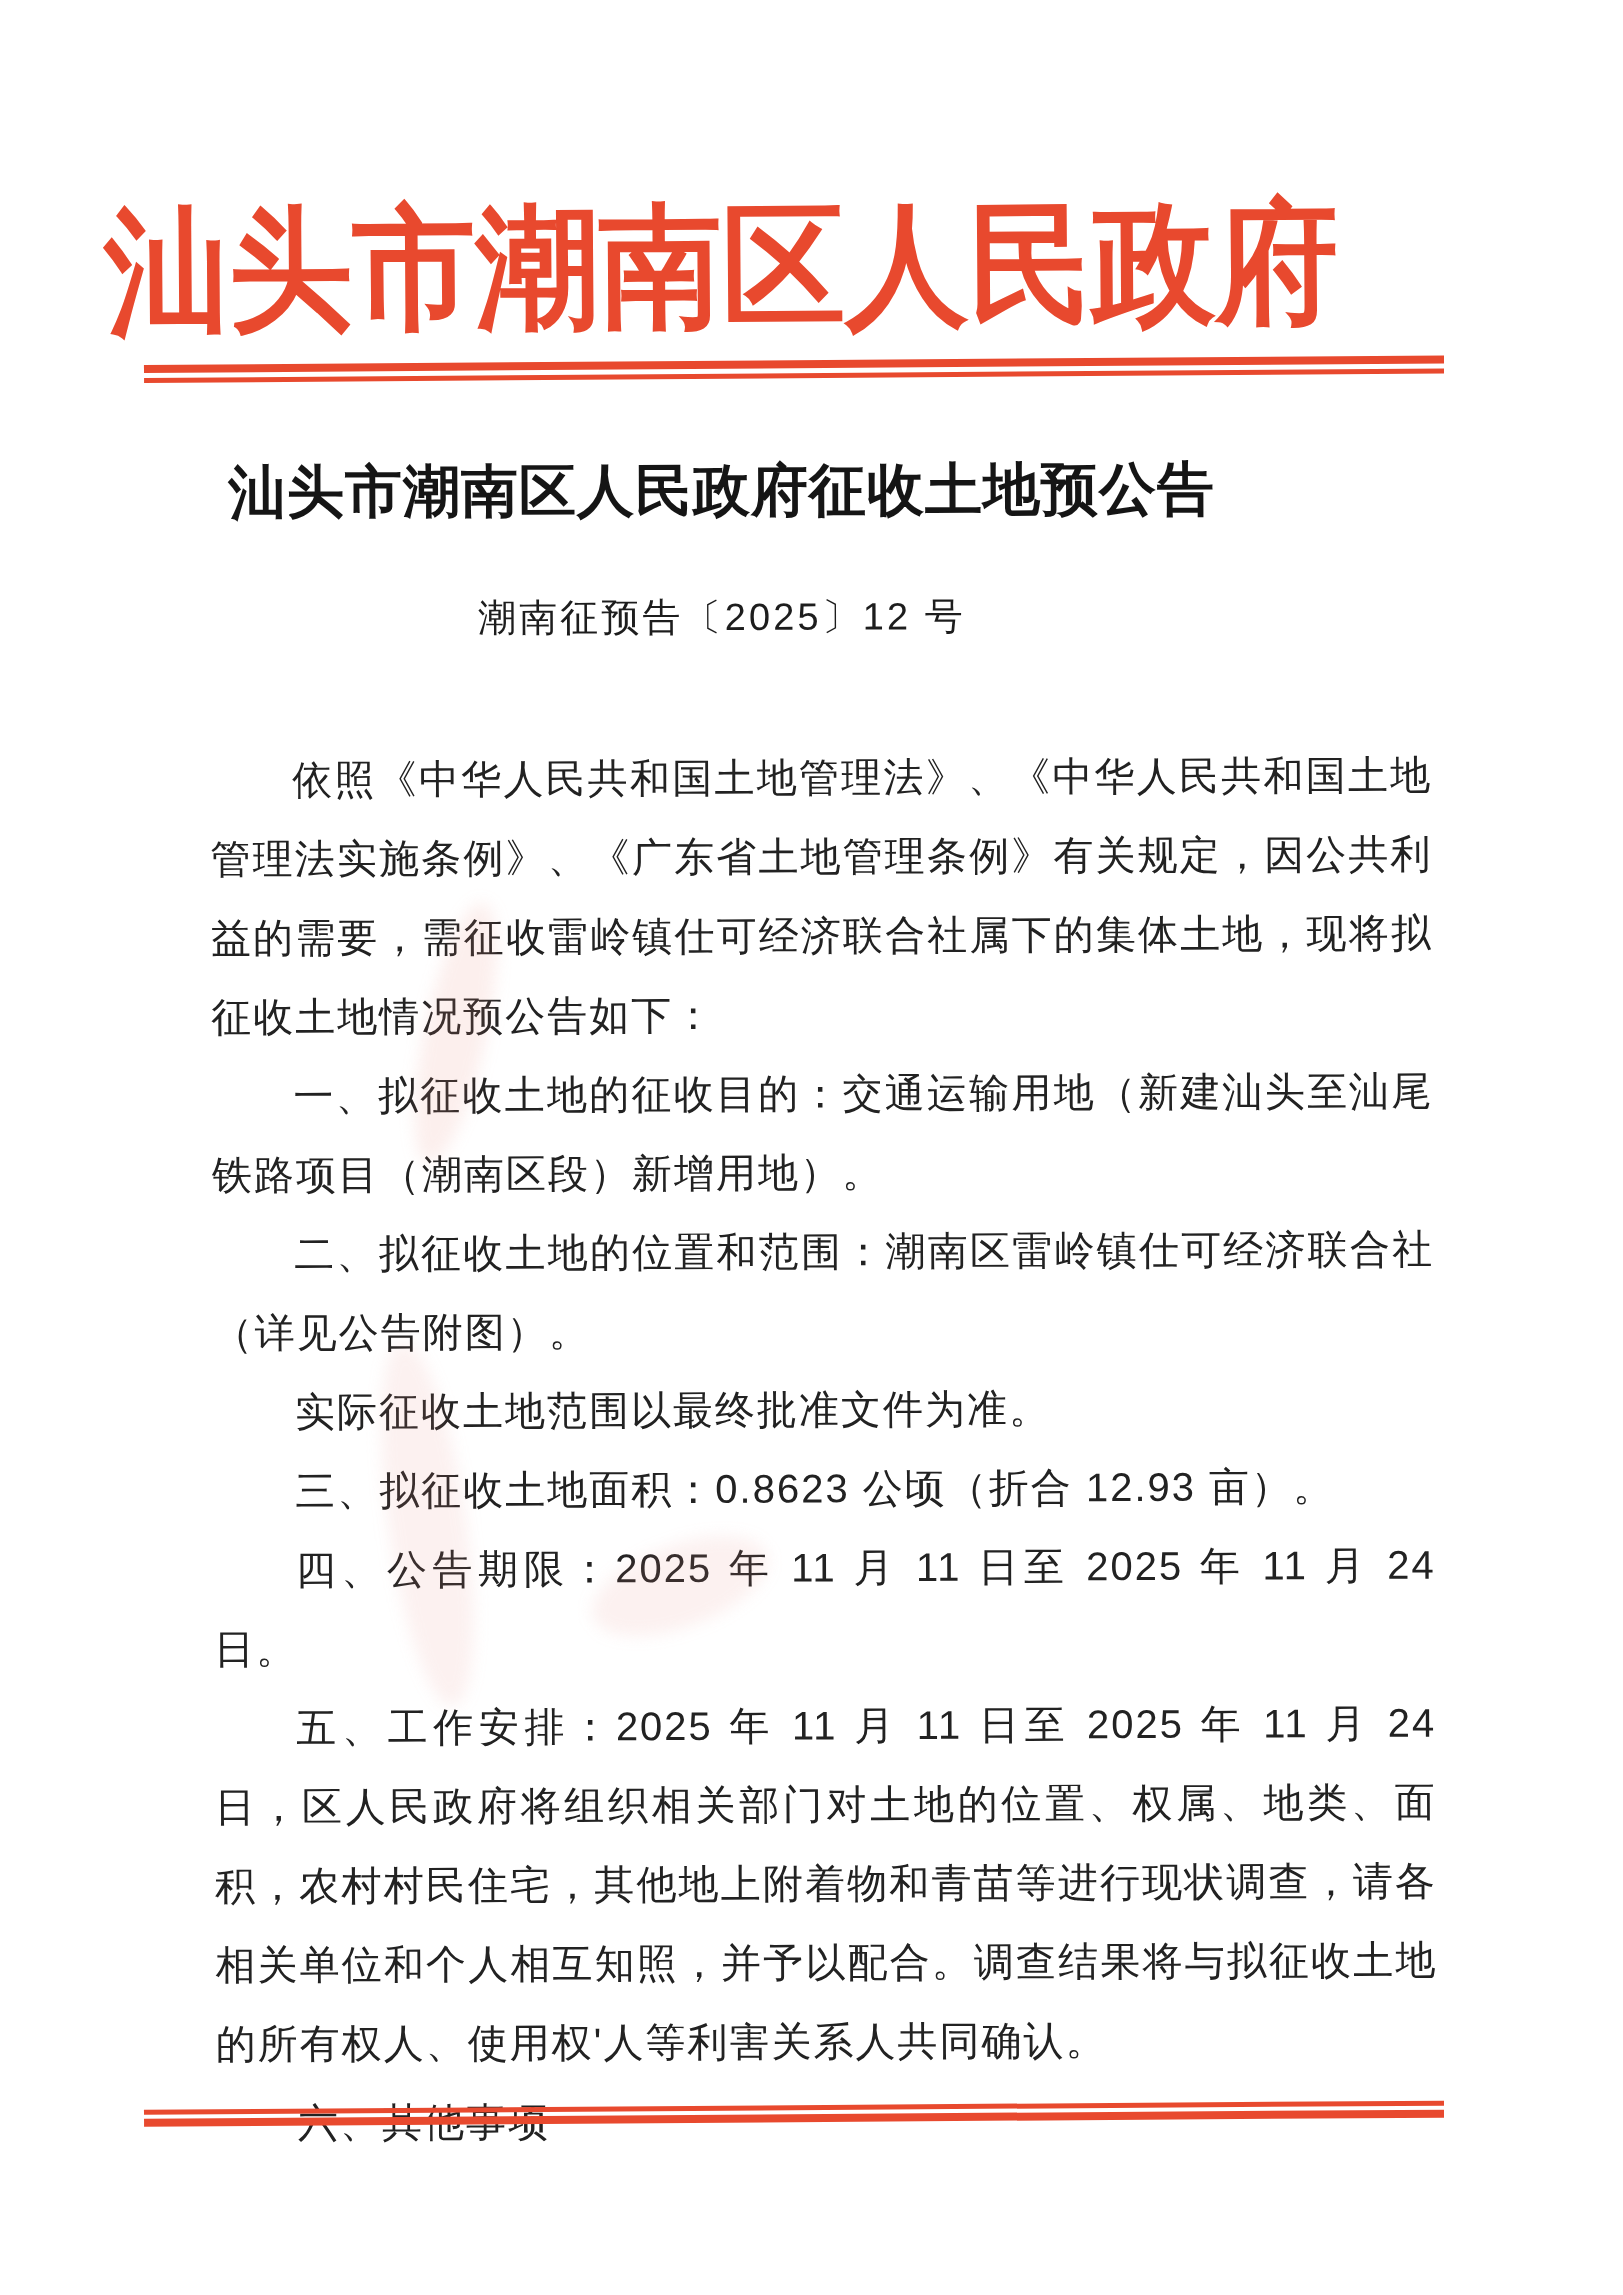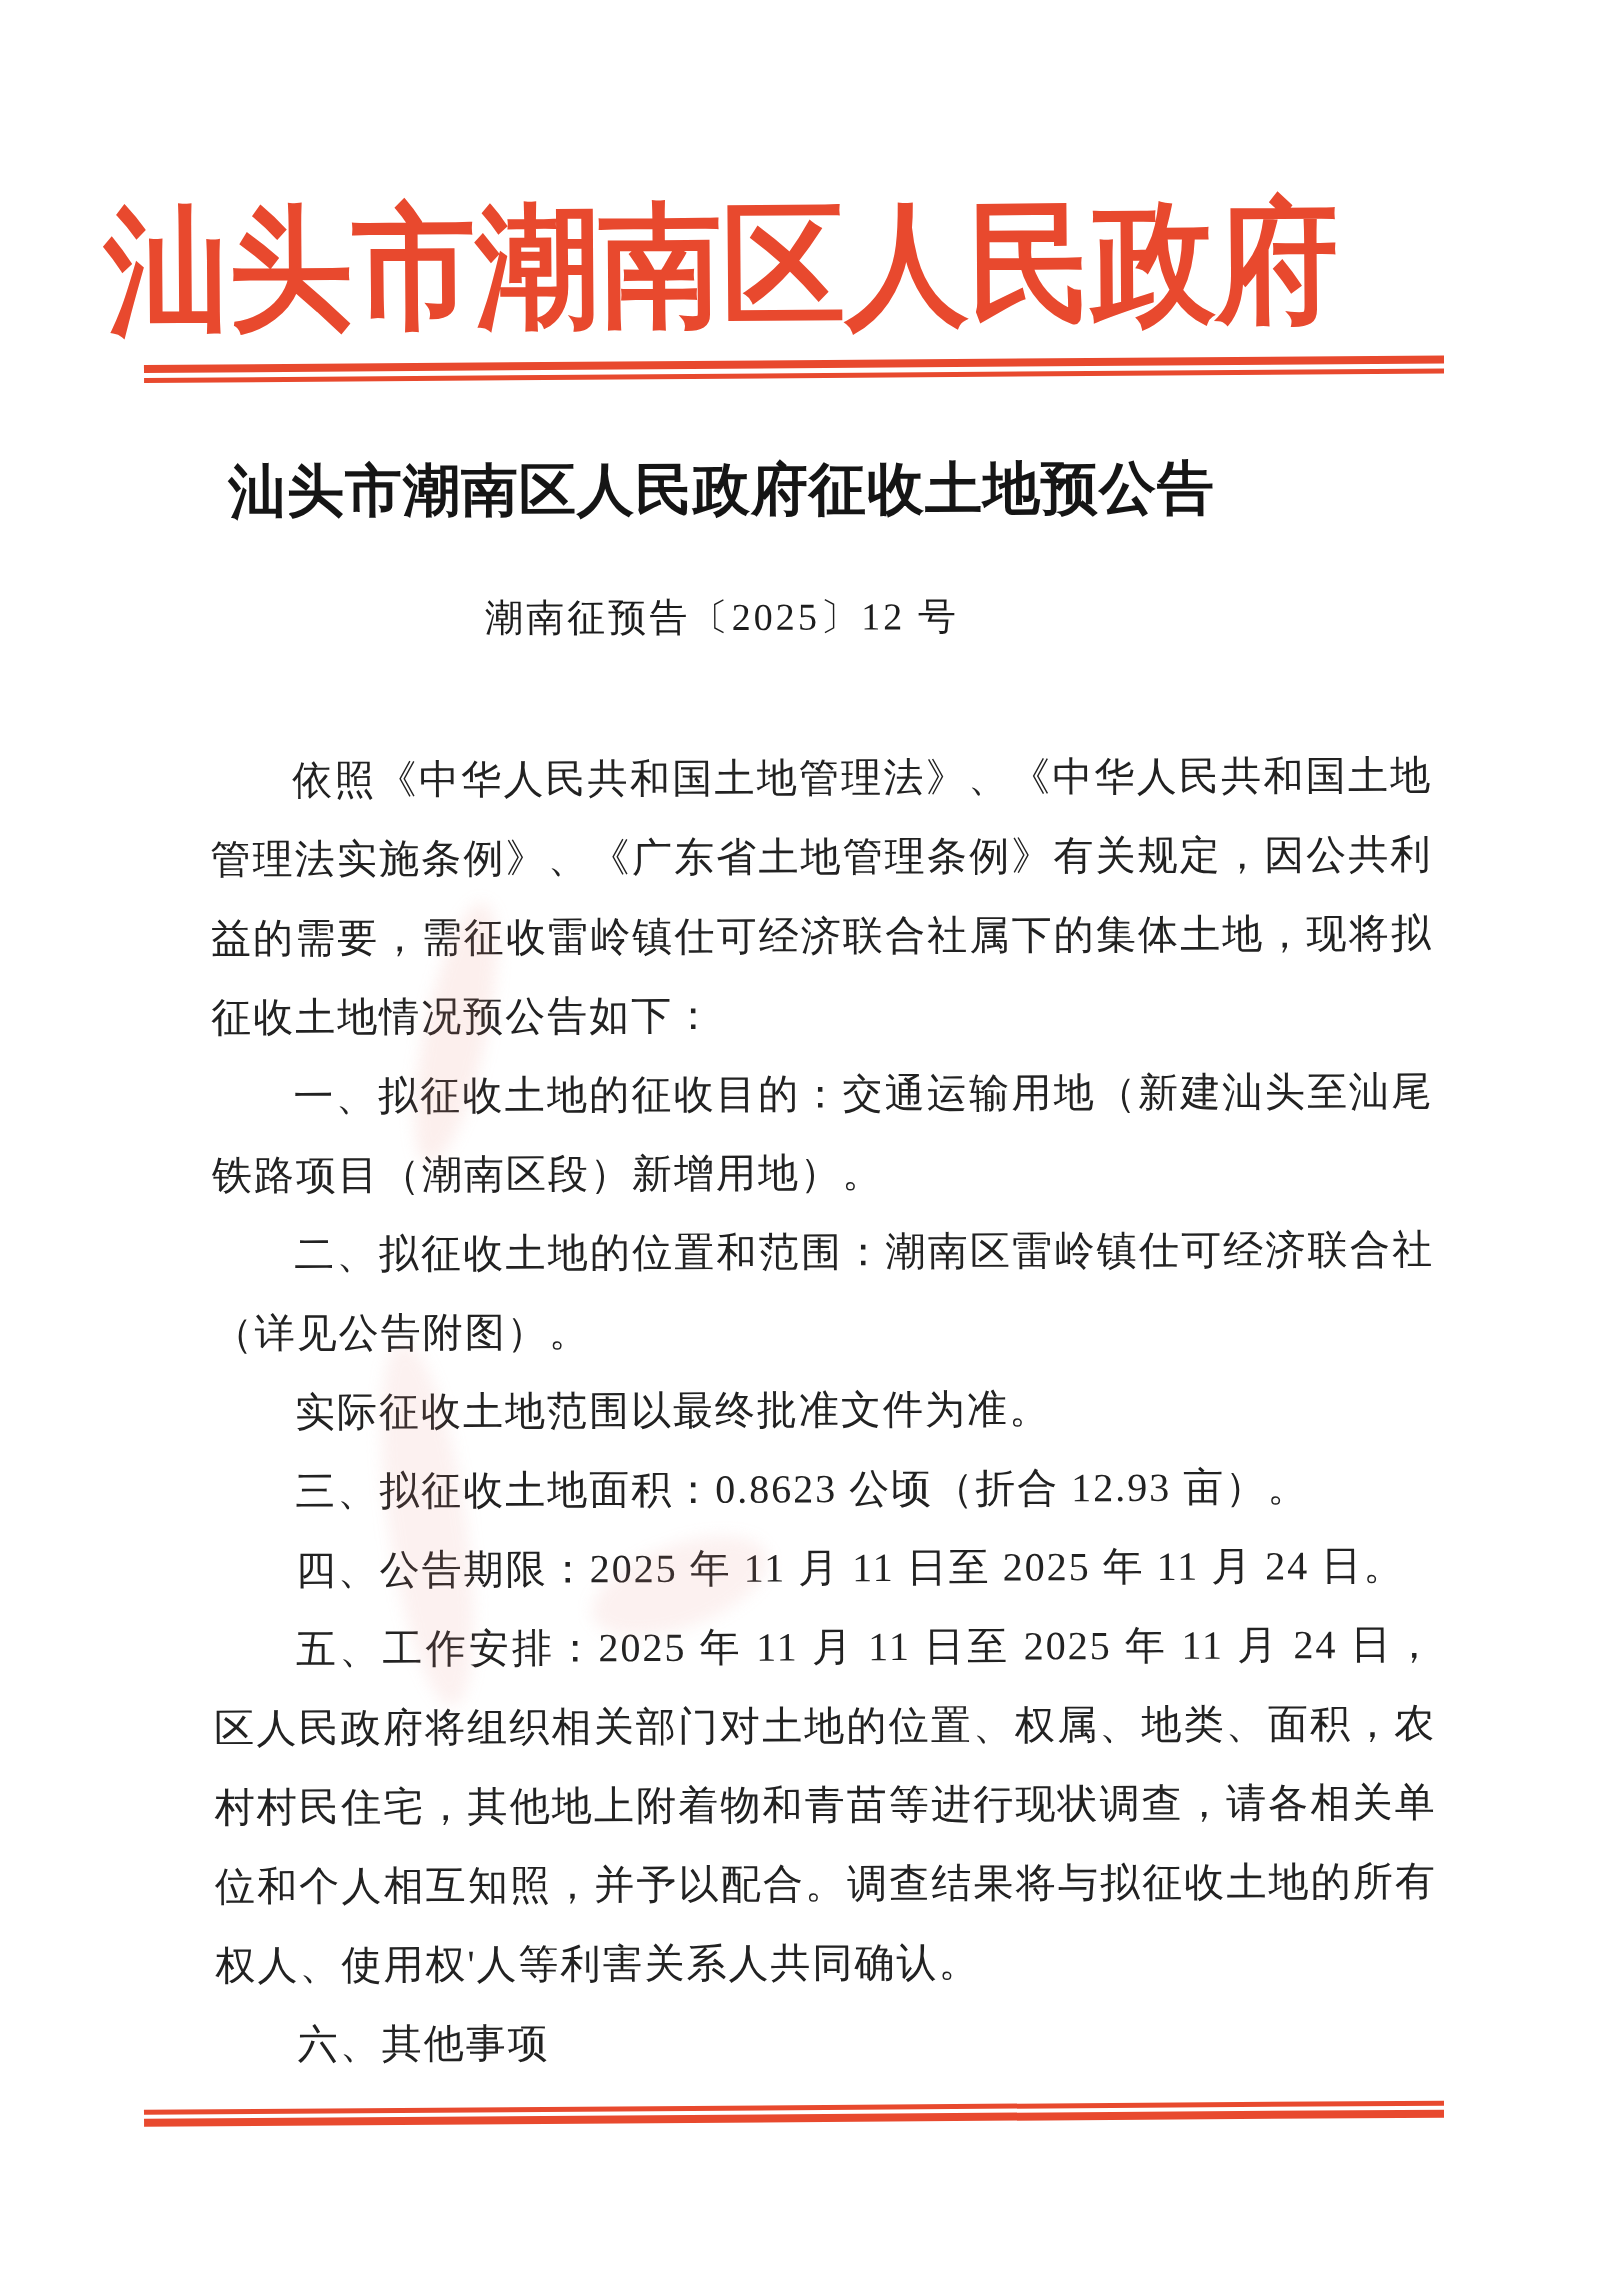--- a/index.html
+++ b/index.html
@@ -6,21 +6,21 @@
     --red:#e8492e;
     --ink:#222222;
   }
   html,body{margin:0;padding:0;background:#ffffff;}
   .page{
     position:relative;
     width:1444px;
     height:2295px;
     background:#ffffff;
     overflow:hidden;
-    font-family:Liberation Serif, serif;
+    font-family:Liberation Sans, sans-serif;
   }
   
   .org{
     position:absolute;
     top:200px;
     left:0;
     width:100%;
     text-align:center;
     color:var(--red);
     font-weight:700;

